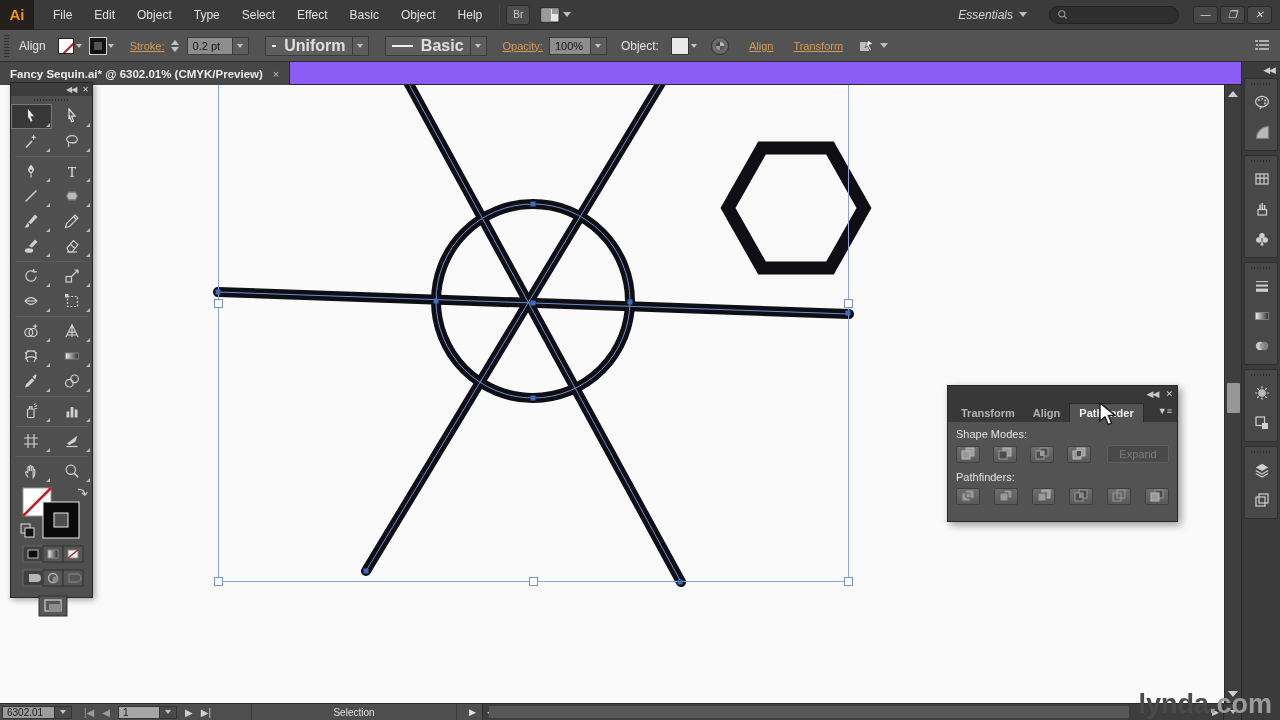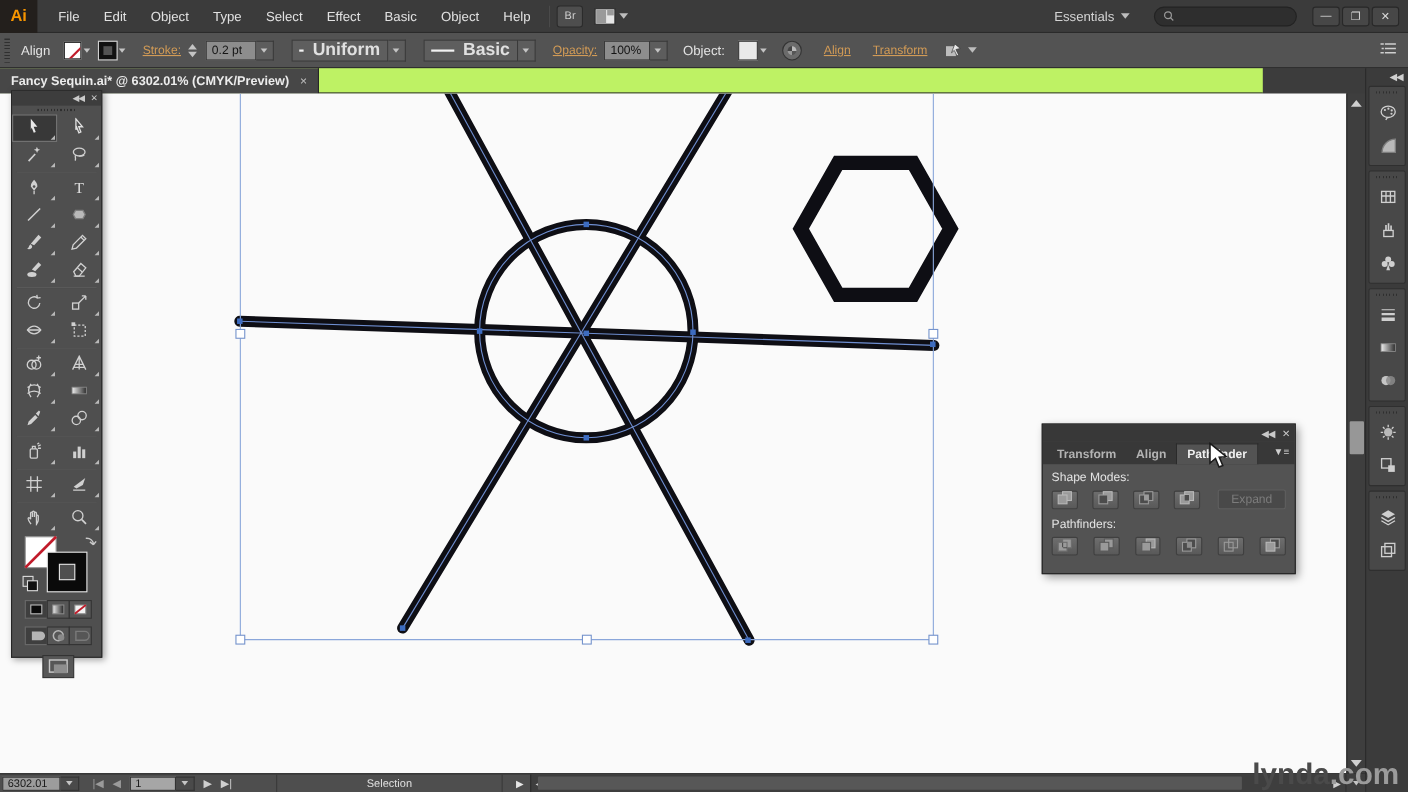--- a/index.html
+++ b/index.html
@@ -8,21 +8,21 @@
   #app { position:relative; width:1280px; height:720px; background:#3c3c3c; }
 
   
   .menubar { position:absolute; left:0; top:0; width:1280px; height:30px; background:#3b3b3b; border-bottom:1px solid #2a2a2a; display:flex; align-items:center; }
   .ai-logo { width:34px; height:30px; background:#231f1c; color:#f79500; font-weight:bold; font-size:15px; display:flex; align-items:center; justify-content:center; }
   .menu-items { display:flex; align-items:center; margin-left:8px; }
   .menu-item { padding:0 11px; height:30px; line-height:30px; color:#e2e2e2; font-size:12px; cursor:default; }
   .mb-sep { width:1px; height:20px; background:#2c2c2c; border-right:1px solid #4a4a4a; margin:0 6px; }
   .mb-btn { width:24px; height:20px; background:#4e4e4e; border:1px solid #2b2b2b; border-radius:3px; color:#cfcfcf; font-size:10px; display:flex; align-items:center; justify-content:center; margin-right:10px; }
   .arrange-btn { display:flex; align-items:center; gap:3px; color:#cfcfcf; }
-  .menubar-right { margin-left:auto; display:flex; align-items:center; }
+  .menubar-right { margin-left:auto; display:flex; align-items:center;font-style:italic; }
   .workspace { display:flex; align-items:center; gap:6px; color:#d5d5d5; font-size:12px; margin-right:22px; }
   .caret-down { width:0; height:0; border-left:4px solid transparent; border-right:4px solid transparent; border-top:5px solid #bdbdbd; }
   .searchbox { width:130px; height:18px; background:#2e2e2e; border:1px solid #222; border-radius:9px; display:flex; align-items:center; padding:0 7px; gap:5px; margin-right:14px; }
   .win-btns { display:flex; gap:2px; margin-right:8px; }
   .win-btn { width:25px; height:18px; background:#474747; border:1px solid #282828; border-radius:3px; color:#dcdcdc; font-size:10px; display:flex; align-items:center; justify-content:center; }
 
   
   .controlbar { position:absolute; left:0; top:30px; width:1280px; height:32px; background:#535353; border-bottom:1px solid #2c2c2c; display:flex; align-items:center; gap:6px; padding-left:4px; }
   .grip-v { width:5px; height:22px; background-image:repeating-linear-gradient(#2f2f2f 0 1px, transparent 1px 3px); margin-right:4px; }
   .cb-label { color:#e3e3e3; font-size:12px; margin-right:6px; }
@@ -40,21 +40,21 @@
   .dd-btn { width:16px; height:18px; background:#5d5d5d; border:1px solid #3a3a3a; border-left:none; display:flex; align-items:center; justify-content:center; }
   .combo { height:20px; background:#5e5e5e; border:1px solid #3a3a3a; display:flex; align-items:center; padding:0 6px; gap:8px; }
   .combo .linepreview { width:44px; height:2px; background:#f2f2f2; }
   .combo .txt { color:#e0e0e0; font-size:16px;font-weight:bold; }
   .round-icon { width:18px; height:18px; border-radius:50%; background:#6b6b6b; border:1px solid #333; position:relative; margin:0 6px; }
   .round-icon::after{ content:""; position:absolute; inset:4px; border-radius:50%; background:conic-gradient(#bbb 0 90deg,#555 90deg 180deg,#999 180deg 270deg,#444 270deg 360deg);}
   .style-swatch { width:18px; height:18px; background:#e9e9e9; border:1px solid #333; }
   .cb-right { margin-left:auto; margin-right:10px; color:#cfcfcf; }
 
   
-  .tabbar { position:absolute; left:0; top:62px; width:1148px; height:23px; background:#bef264; border-bottom:1px solid #272727; display:flex; }
+  .tabbar { position:absolute; left:0; top:62px; width:1280px; height:23px; background:#8b5cf6; border-bottom:1px solid #272727; display:flex; }
   .doc-tab { height:23px; background:#474747; border-right:1px solid #272727; display:flex; align-items:center; gap:10px; padding:0 10px; }
   .doc-title { color:#ececec; font-size:11.5px; font-weight:bold; }
   .tab-close { color:#bdbdbd; font-size:11px; }
 
   
   .canvas { position:absolute; left:0; top:85px; width:1224px; height:618px; background:#fafafa; overflow:hidden; }
 
   
   .vscroll { position:absolute; left:1224px; top:85px; width:17px; height:618px; background:#3e3e3e; border-left:1px solid #2b2b2b; }
   .vthumb { position:absolute; left:2px; top:298px; width:13px; height:30px; background:#979797; border-radius:1px; }

